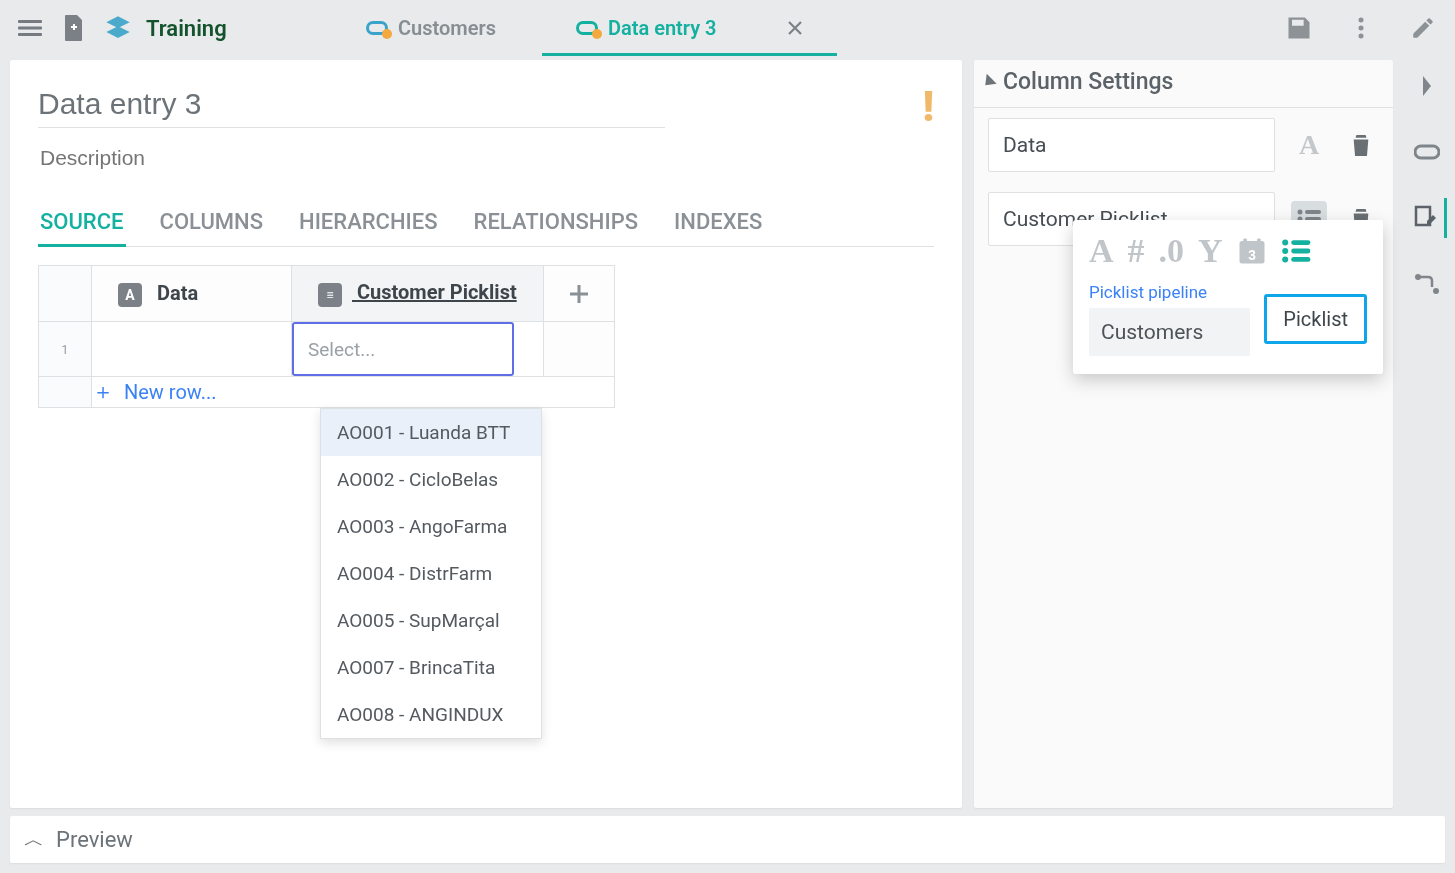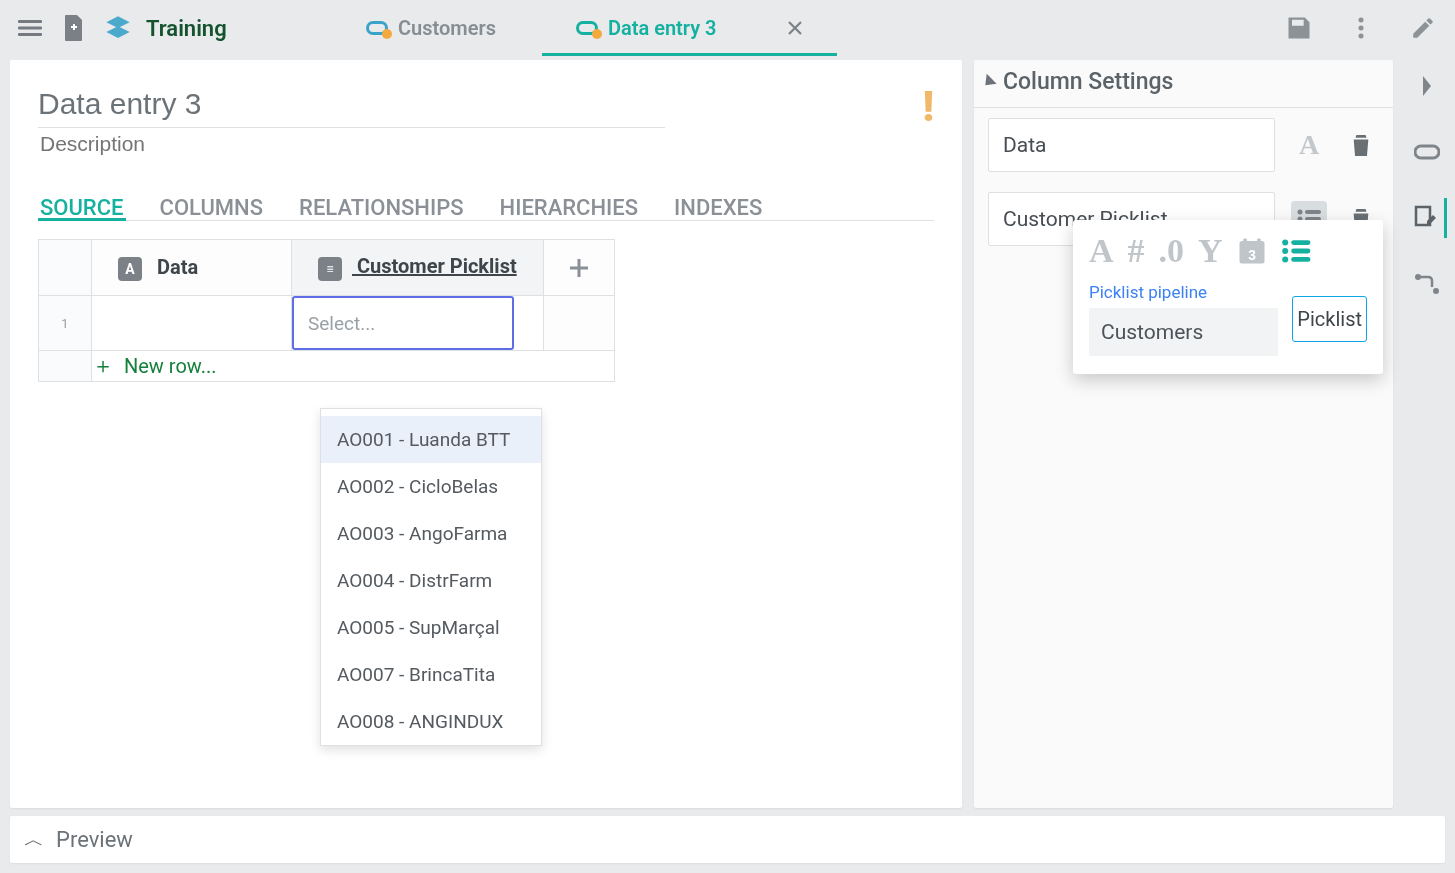--- a/index.html
+++ b/index.html
@@ -105,37 +105,38 @@
     font-size: 30px;
     color: #6c7378;
     border: none;
     border-bottom: 1px solid var(--border);
     width: 70%;
     padding: 2px 0 6px 0;
     outline: none;
   }
   .warn-icon { margin-left: auto; color: #f0b96a; font-size: 42px; font-weight: 900; }
   .desc-input {
+    margin-top: 14px;
     font-size: 21px;
     color: #15803d;
     border: none;
     outline: none;
     width: 70%;
     background: transparent;
   }
   .subtabs {
     display: flex;
     gap: 32px;
     margin-top: 36px;
     border-bottom: 1px solid var(--border);
   }
   .subtab {
     font-size: 22px;
     color: #8a9096;
-    padding: 2px 2px 0 2px;
+    padding: 2px 2px 12px 2px;
     cursor: pointer;
     font-weight: 500;
   }
   .subtab.active {
     color: var(--teal);
     font-weight: 500;
     position: relative;
   }
   .subtab.active::after {
     content: "";
@@ -191,21 +192,21 @@
     border-radius: 3px;
     margin: 0;
     outline: none;
     font-size: 19px;
     color: #9aa0a5;
     display: flex;
     align-items: center;
     background: #fff;
   }
   .newrow td {
-    color: #15803d;
+    color: #3b82f6;
     font-size: 20px;
     padding: 12px 16px;
   }
   .newrow .plus { font-size: 22px; margin-right: 10px; }
 
   .dropdown {
     position: absolute;
     top: 348px; left: 310px;
     width: 222px;
     max-height: 430px;
@@ -214,21 +215,21 @@
     border: 1px solid var(--border);
     box-shadow: 0 4px 10px rgba(0,0,0,0.12);
     z-index: 50;
   }
   .dropdown .opt {
     padding: 12px 16px;
     font-size: 19px;
     color: #545a5f;
     cursor: pointer;
   }
-  .dropdown .opt.hl { background: #eaf0fa; margin-top: 7px; }
+  .dropdown .opt.hl { background: #eaf0fa; }
   .dropdown::-webkit-scrollbar { width: 16px; }
   .dropdown::-webkit-scrollbar-track { background: #f2f3f4; }
   .dropdown::-webkit-scrollbar-thumb { background: #bfc4c8; }
 
   
   .settings-panel {
     width: 419px;
     background: #fafafa;
     margin: 4px 6px 8px 4px;
     border-radius: 2px;
@@ -292,23 +293,23 @@
   .popover-pipeline {
     flex: 1;
     background: #f1f3f4;
     padding: 12px 12px;
     font-size: 21px;
     color: #4d5358;
     border-radius: 2px;
   }
   .popover-chip {
     background: #fff;
-    border: 1px solid #0ea5e9;
+    border: 3px solid #0ea5e9;
     border-radius: 3px;
-    padding: 10px 4px;
+    padding: 10px 16px;
     font-size: 20px;
     color: #3f464b;
   }
 
   
   .right-rail {
     width: 56px;
     display: flex;
     flex-direction: column;
     align-items: center;
@@ -438,22 +439,22 @@
   <div class="editor-panel">
     <div class="title-row">
       <input class="title-input" value="Data entry 3" style="">
       <span class="warn-icon">!</span>
     </div>
     <input class="desc-input" placeholder="Description" style="">
 
     <div class="subtabs">
       <div class="subtab active">SOURCE</div>
       <div class="subtab">COLUMNS</div>
+      <div class="subtab">HIERARCHIES</div>
       <div class="subtab">RELATIONSHIPS</div>
-      <div class="subtab">HIERARCHIES</div>
       <div class="subtab">INDEXES</div>
     </div>
 
     <div class="grid-wrap">
       <table class="grid">
         <thead>
           <tr>
             <th class="rownum"></th>
             <th style="min-width:200px;">
               <span class="col-icon-badge">A</span>

